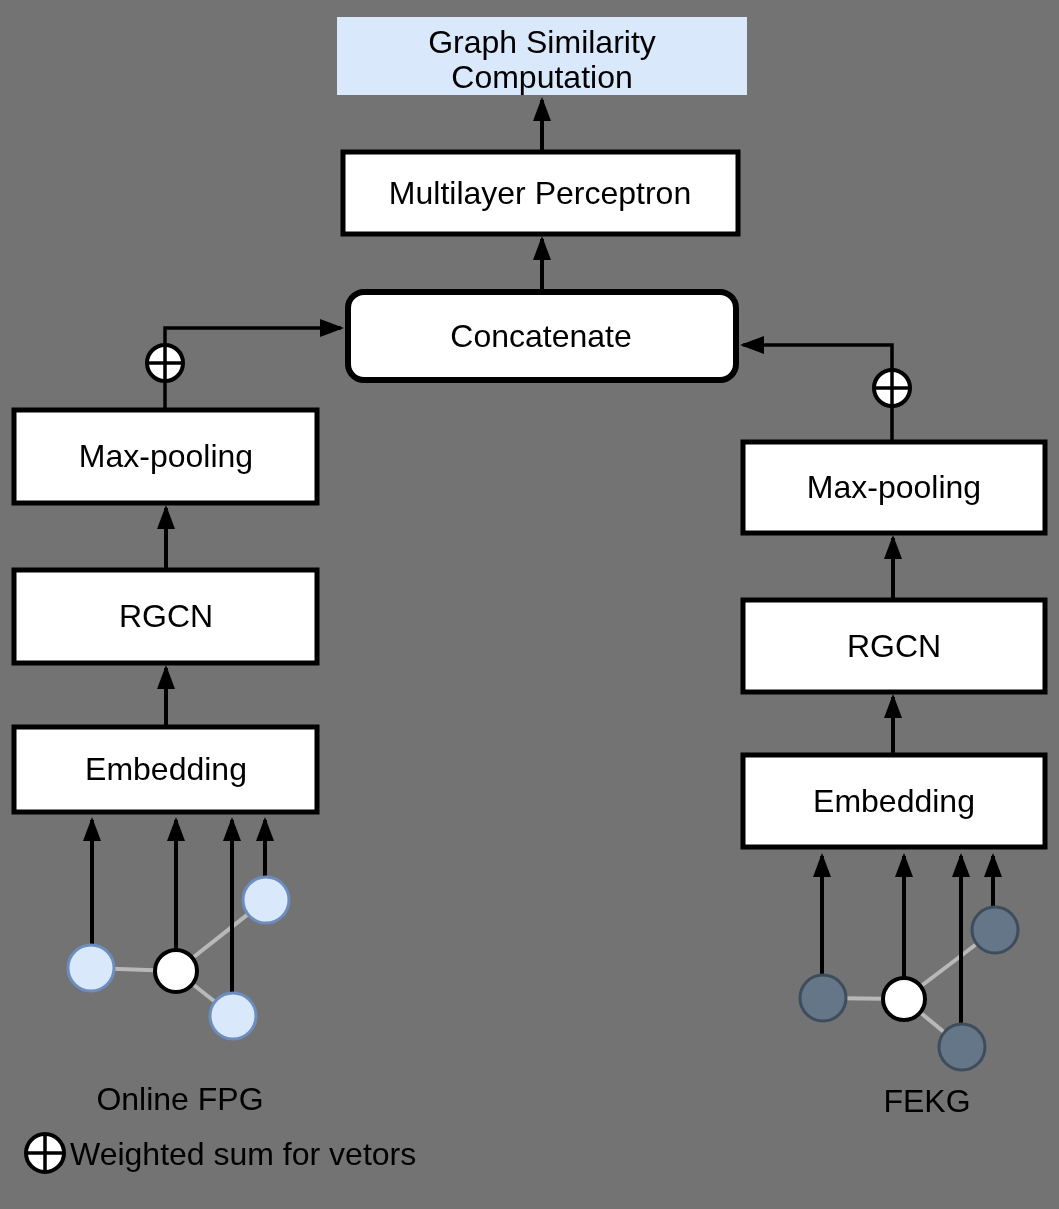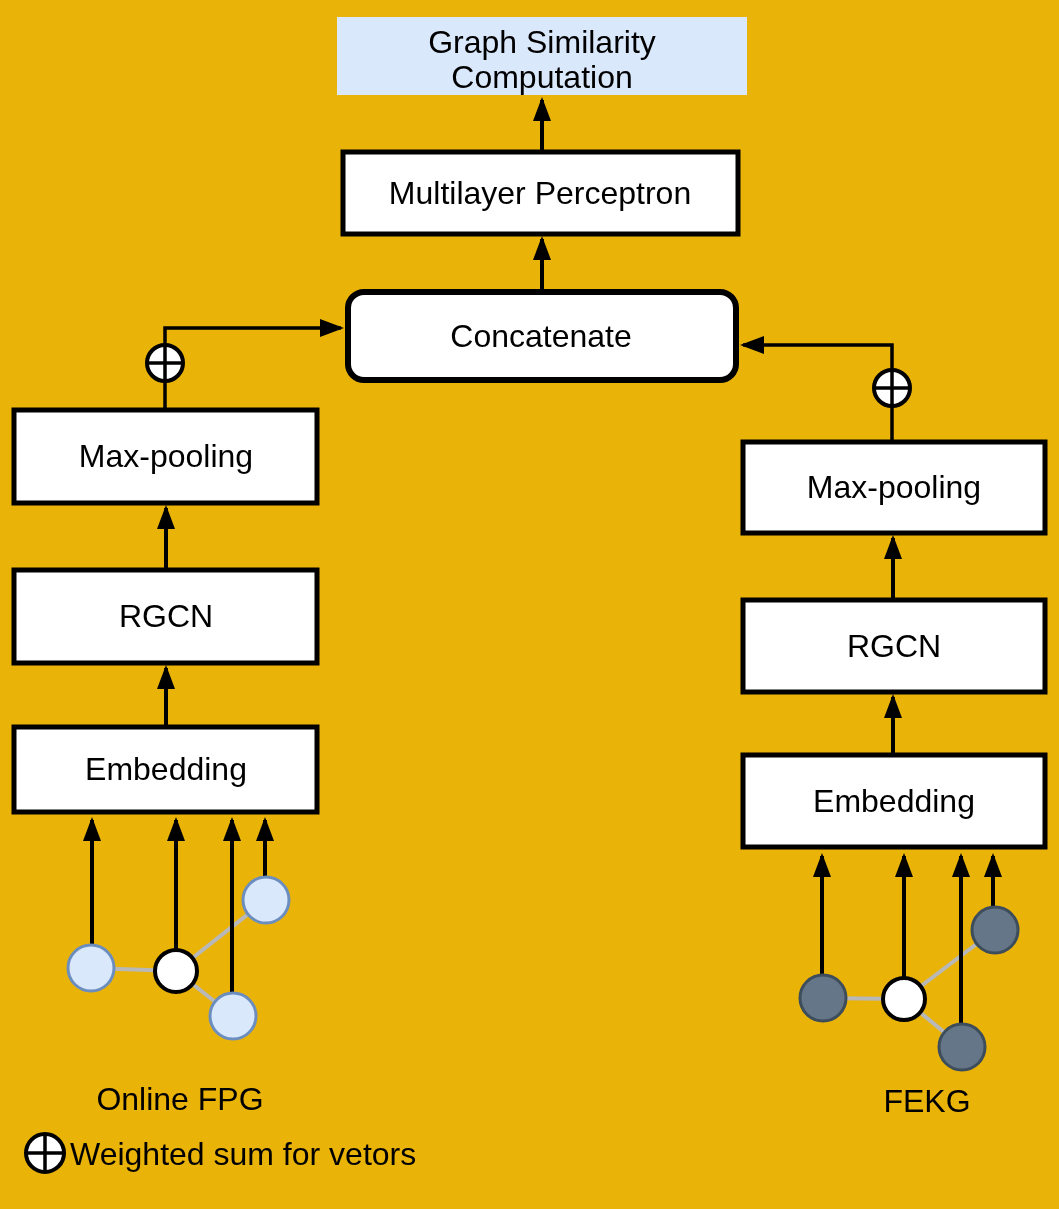--- a/index.html
+++ b/index.html
@@ -4,21 +4,21 @@
 <style>
   html, body {
     margin: 0;
     padding: 0;
     background: #ffffff;
   }
   .canvas {
     position: relative;
     width: 1059px;
     height: 1209px;
-    background: #eab308;
+    background: #737373;
     font-family: "Liberation Sans", sans-serif;
   }
   svg { display: block; }
   text {
     font-family: "Liberation Sans", sans-serif;
     font-size: 32px;
     fill: #000000;
   }
   .box {
     fill: #ffffff;

